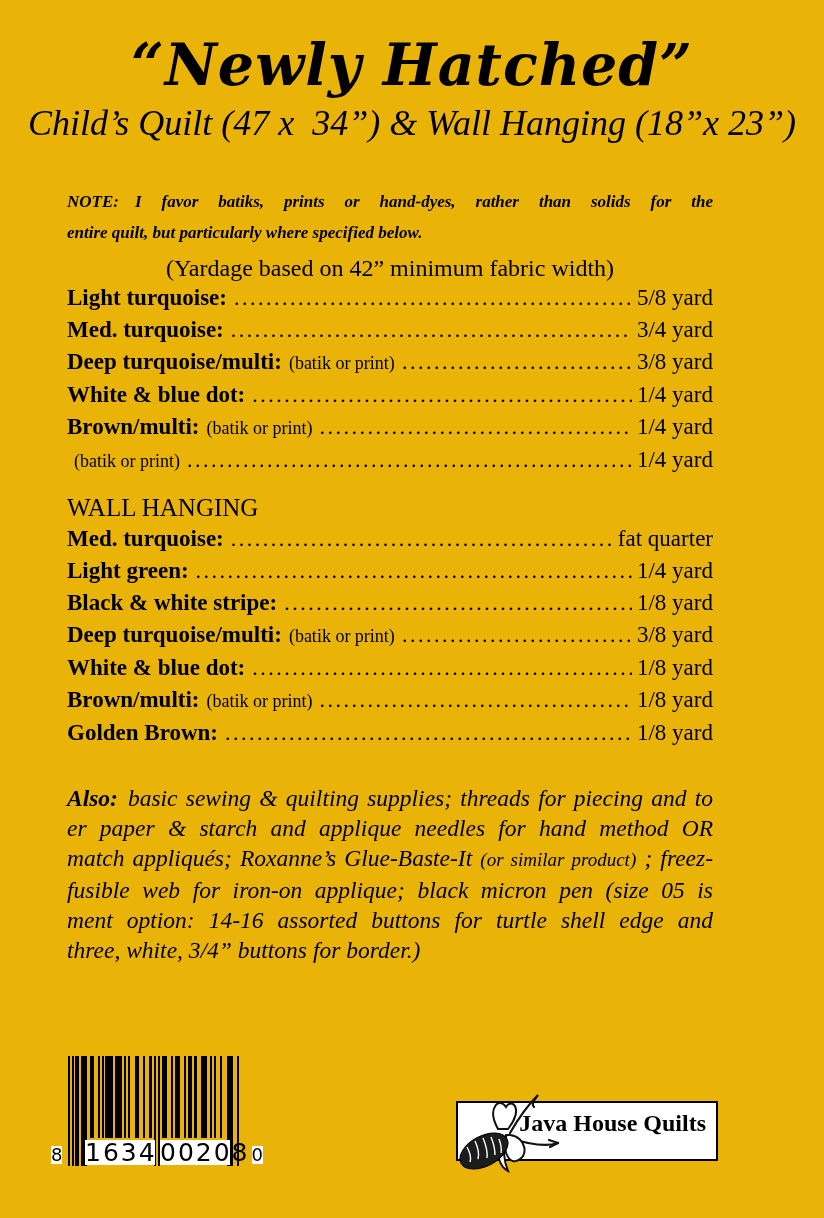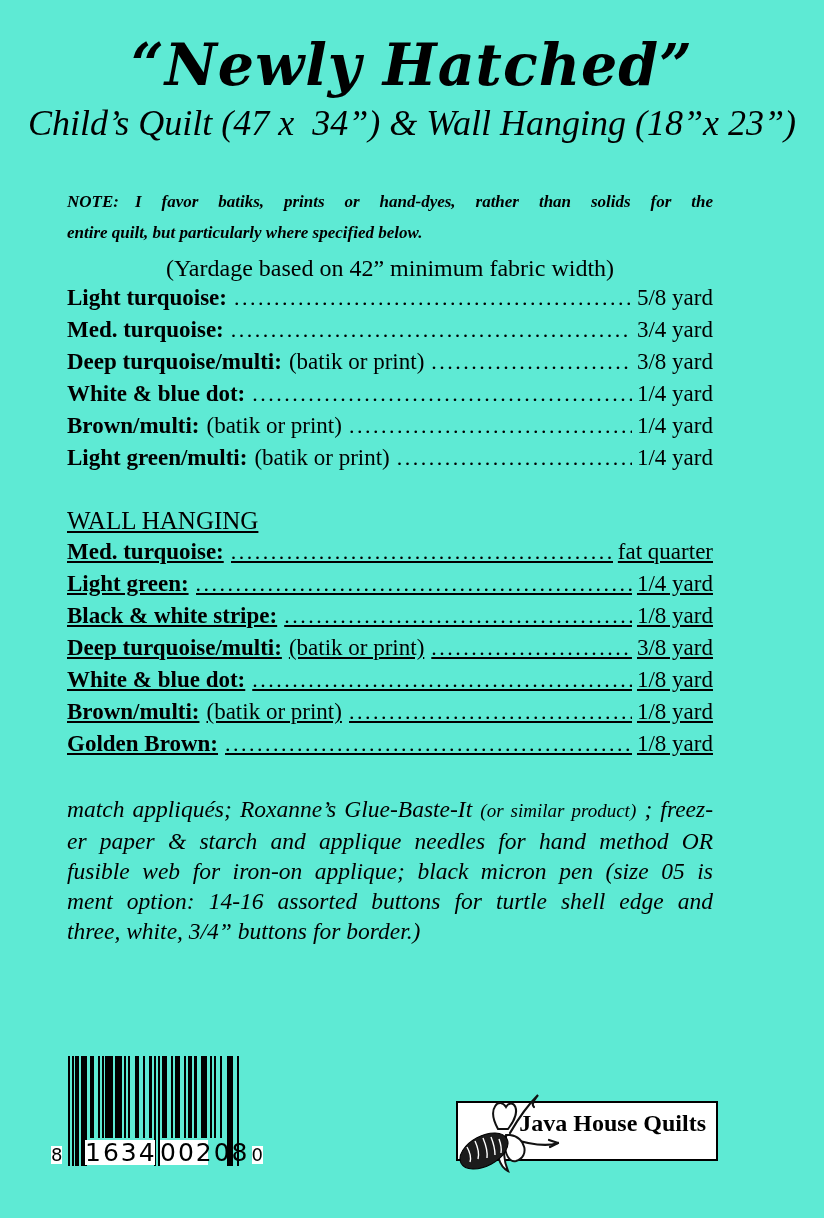--- a/index.html
+++ b/index.html
@@ -1,20 +1,20 @@
 <!DOCTYPE html>
 <html><head>
 <meta charset="utf-8">
 <style>
   * { margin:0; padding:0; box-sizing:border-box; }
   html,body { background:#ffffff; }
   .page {
     position:relative;
     width:824px; height:1218px;
-    background:#5eead4;
+    background:#eab308;
     color:#000;
     font-family:"Liberation Serif", serif;
     overflow:hidden;
   }
   .header { text-align:center; padding-top:28px; }
   .title {
     font-family:"DejaVu Serif", serif;
     font-style:italic; font-weight:700;
     font-size:57px; line-height:1.3;
     letter-spacing:1px;
@@ -27,25 +27,25 @@
   }
   .content { margin:44px 111px 0 67px; width:646px; }
 
   .note-block { font-weight:bold; font-style:italic; font-size:17px; line-height:31px; }
   .note-line-1 { text-align:justify; text-align-last:justify; }
   .note-prefix { margin-right:16px; }
 
   .yardage-basis { text-align:center; font-size:24px; line-height:28px; margin-top:6px; }
 
   .section-heading { font-size:25px; line-height:30px; font-weight:normal; }
-  .wall-section { margin-top:32px;text-decoration:underline; }
+  .wall-section { margin-top:16px; }
 
   .row { display:flex; align-items:baseline; line-height:32px; }
   .lbl { font-weight:bold; font-size:23px; white-space:nowrap; }
-  .nt  { font-size:23px; margin-left:7px; white-space:nowrap; }
+  .nt  { font-size:18px; margin-left:7px; white-space:nowrap; }
   .nt:empty { display:none; }
   .dots { flex:1 1 auto; overflow:hidden; white-space:nowrap; margin:0 5px 0 7px; font-size:22px; }
   .dots::before {
     content:"......................................................................................................................................";
     letter-spacing:2.5px;
   }
   .val { font-size:23px; white-space:nowrap; }
 
   .also-block { margin-top:34px; font-style:italic; font-size:23.5px; line-height:30px; }
   .also-line { text-align:justify; }
@@ -55,21 +55,21 @@
 
   .barcode {
     position:absolute; left:68px; top:1056px;
     width:178px; height:110px;
   }
   .barcode svg { position:absolute; left:0; top:0; }
   .bc-num { position:absolute; font-family:"DejaVu Sans", sans-serif; background:#fff; line-height:1; }
   .bc-left  { left:-17px; top:90px;  font-size:18px; }
   .bc-right { right:-17px; top:90px; font-size:18px; }
   .bc-g1 { left:17px;  top:84px; width:70px; text-align:center; font-size:25px; letter-spacing:2px; }
-  .bc-g2 { left:92px;  top:84px; width:48px; text-align:center; font-size:25px; letter-spacing:2px; }
+  .bc-g2 { left:92px;  top:84px; width:70px; text-align:center; font-size:25px; letter-spacing:2px; }
 
   .publisher-box {
     position:absolute; left:456px; top:1101px;
     width:262px; height:60px;
     border:2px solid #000;
     background:#fff;
   }
   .publisher-art { position:absolute; left:-4px; top:-16px; }
   .publisher-text {
     position:absolute; right:10px; top:6px;
@@ -120,21 +120,20 @@
           <span class="dots"></span>
           <span class="val">1/4 yard</span>
       </div>
       <div class="row">
         <span class="lbl">Brown/multi:</span>
           <span class="nt">(batik or print)</span>
           <span class="dots"></span>
           <span class="val">1/4 yard</span>
       </div>
       <div class="row">
-        <span class="lbl">Light green/multi:</span>
           <span class="nt">(batik or print)</span>
           <span class="dots"></span>
           <span class="val">1/4 yard</span>
       </div>
     </div>
 
     <div class="wall-section">
       <div class="section-heading">WALL HANGING</div>
 
       <div class="row">
@@ -170,22 +169,23 @@
           <span class="val">1/8 yard</span>
       </div>
       <div class="row">
         <span class="lbl">Golden Brown:</span>
           <span class="dots"></span>
           <span class="val">1/8 yard</span>
       </div>
     </div>
 
     <div class="also-block">
+      <div class="also-line also-just"><span class="also-prefix">Also:</span><span>basic sewing &amp; quilting supplies; threads for piecing and to</span></div>
+      <div class="also-line also-just">er paper &amp; starch and applique needles for hand method OR</div>
       <div class="also-line also-just"><span>match appliqués; Roxanne’s Glue-Baste-It </span><span class="also-small">(or similar product)</span><span> ; freez-</span></div>
-      <div class="also-line also-just">er paper &amp; starch and applique needles for hand method OR</div>
       <div class="also-line also-just">fusible web for iron-on applique; black micron pen (size 05 is</div>
       <div class="also-line also-just">ment option:   14-16 assorted buttons for turtle shell edge and</div>
       <div class="also-line">three, white, 3/4” buttons for border.)</div>
     </div>
 
   </div>
 
   <div class="barcode">
     <svg id="barcode-bars" width="178" height="110" viewBox="0 0 95 55" preserveAspectRatio="none" shape-rendering="crispEdges">
         <rect x="0" y="0" width="1" height="55" fill="#000"></rect>

